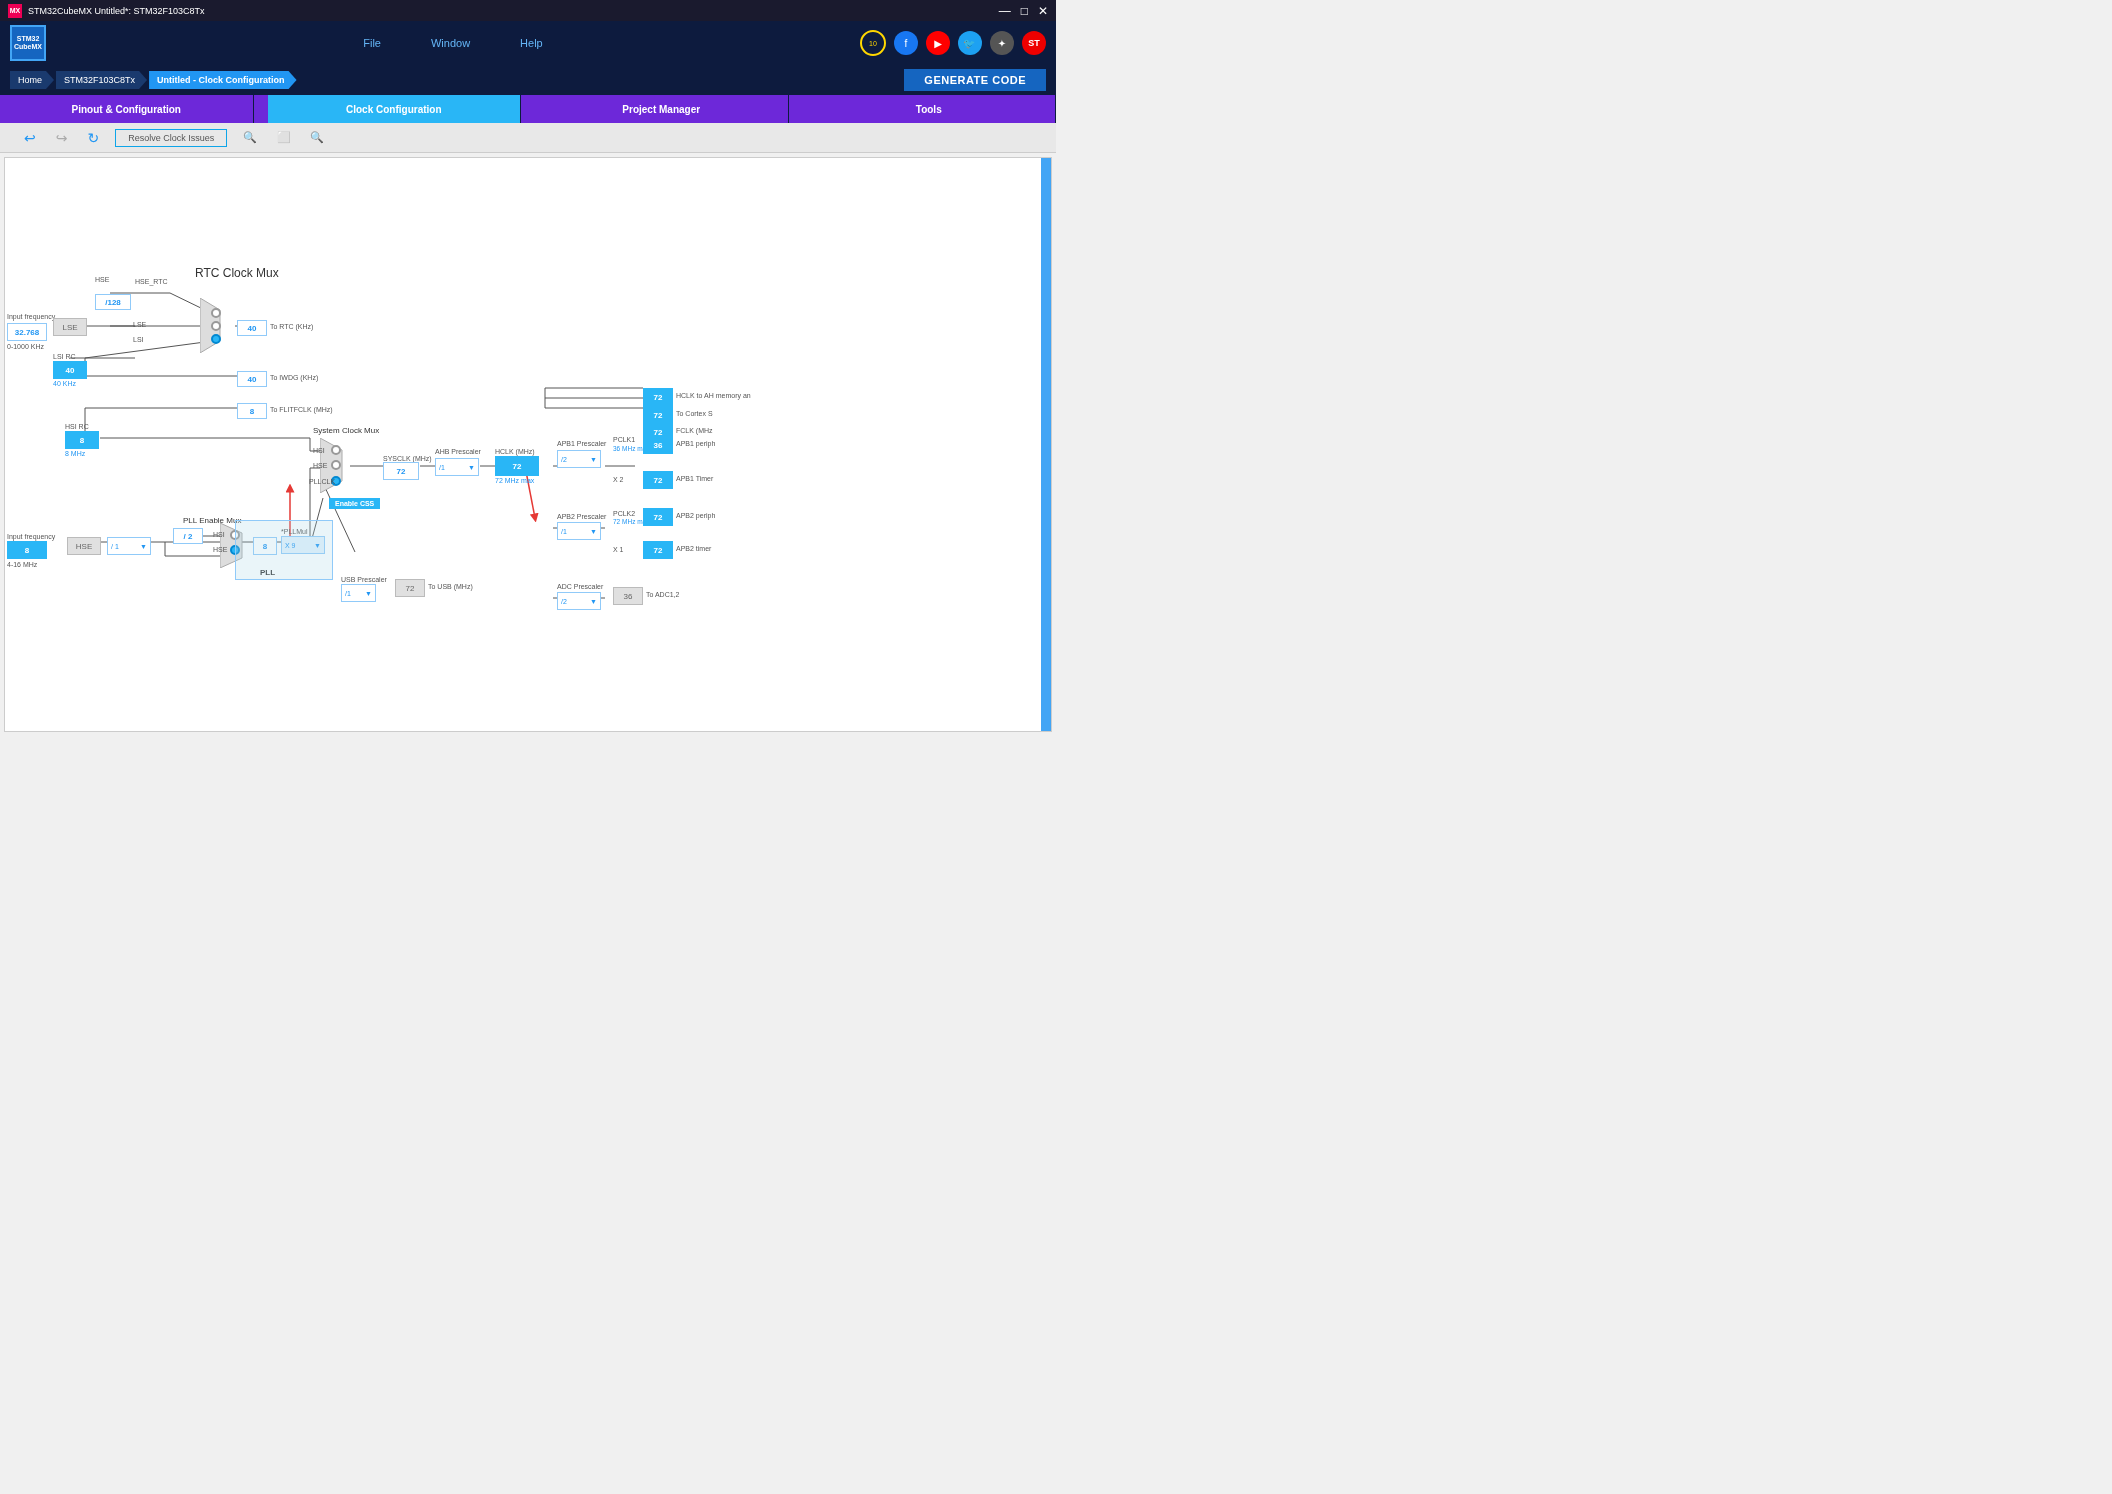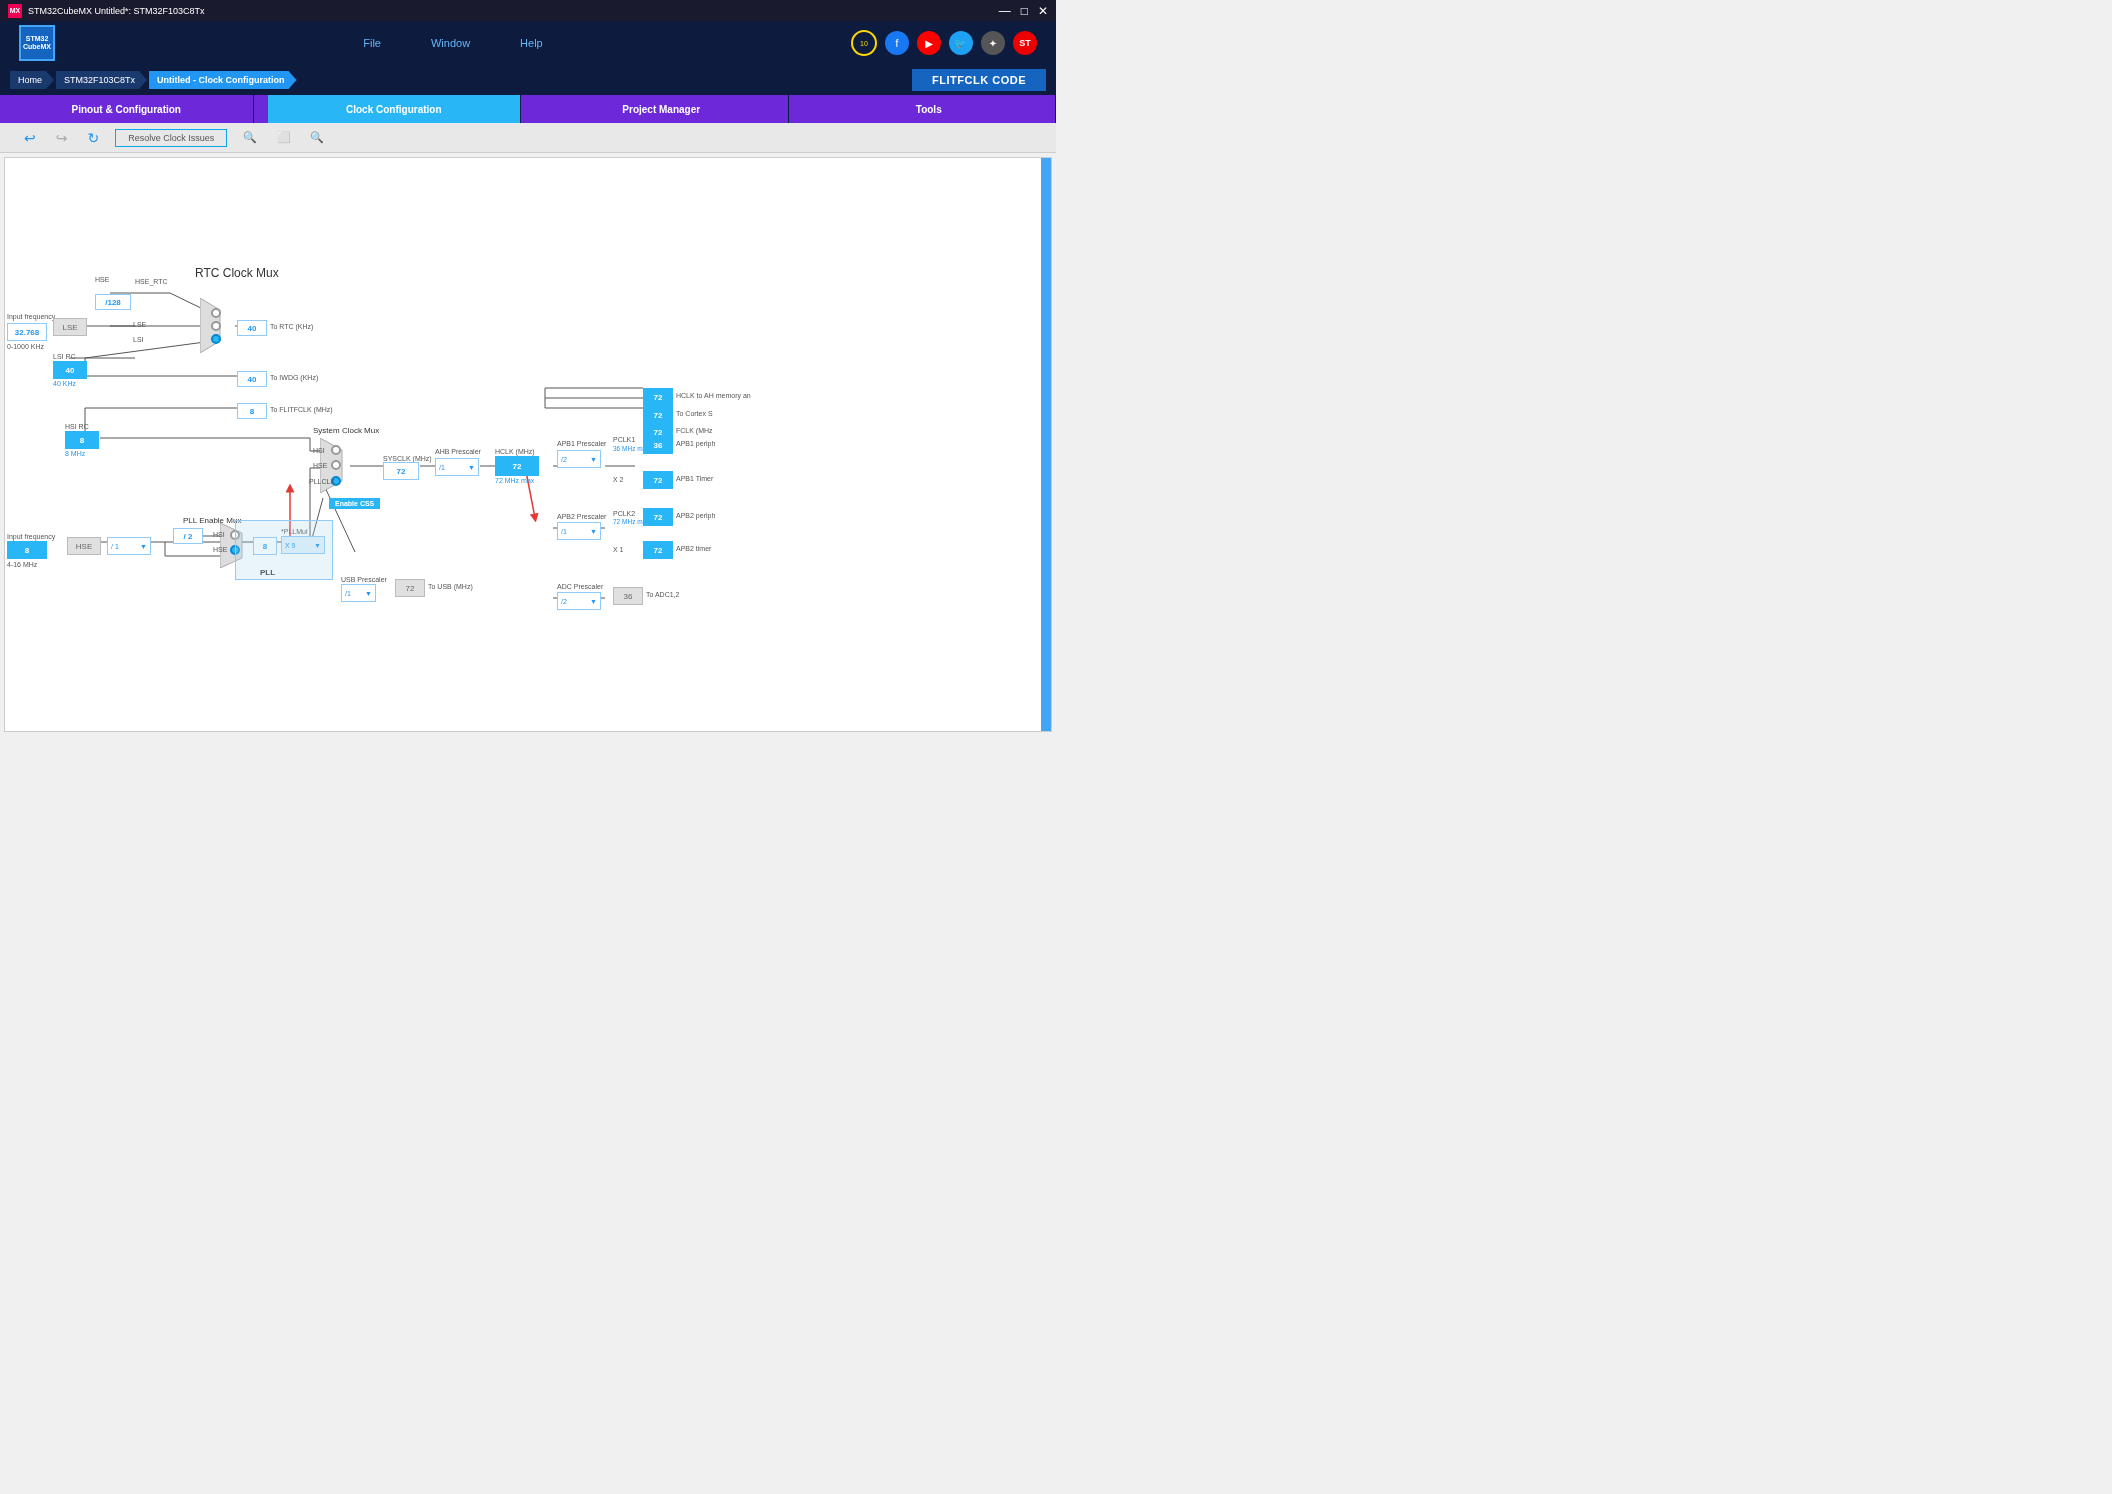--- a/index.html
+++ b/index.html
@@ -17,21 +17,21 @@
     }
     .title-bar-left { display: flex; align-items: center; gap: 6px; font-size: 9px; }
     .title-bar-icon { width: 14px; height: 14px; background: #e05; display: flex; align-items: center; justify-content: center; color: white; font-size: 7px; font-weight: bold; }
     .title-bar-controls { display: flex; gap: 10px; font-size: 12px; cursor: pointer; }
 
     
     .menu-bar {
       background: #0d1b3e;
       display: flex;
       align-items: center;
-      padding: 4px 19px;
+      padding: 4px 10px;
       height: 44px;
       gap: 40px;
     }
     .logo-area { display: flex; align-items: center; gap: 4px; }
     .logo-box { width: 36px; height: 36px; background: #1565c0; border: 2px solid #42a5f5; display: flex; align-items: center; justify-content: center; }
     .logo-text { color: white; font-size: 7px; font-weight: bold; line-height: 1.1; text-align: center; }
     .menu-items { display: flex; gap: 50px; flex: 1; justify-content: center; }
     .menu-item { color: #64b5f6; font-size: 11px; cursor: pointer; }
     .social-icons { display: flex; align-items: center; gap: 8px; }
     .social-icon { width: 24px; height: 24px; border-radius: 50%; display: flex; align-items: center; justify-content: center; font-size: 10px; cursor: pointer; }
@@ -272,21 +272,21 @@
     <div class="social-icon tw-icon">🐦</div>
     <div class="social-icon" style="background:#555;color:white;">✦</div>
     <div class="social-icon" style="background:#e00;color:white;font-weight:bold;font-size:9px;">ST</div>
   </div>
 </div>
 
 <div class="breadcrumb-bar">
   <div class="breadcrumb-item home">Home</div>
   <div class="breadcrumb-item">STM32F103C8Tx</div>
   <div class="breadcrumb-item active">Untitled - Clock Configuration</div>
-  <button class="generate-btn">FLITFCLK CODE</button>
+  <button class="generate-btn">GENERATE CODE</button>
 </div>
 
 <div class="tab-bar">
   <div class="tab">
     <span>Pinout &amp; Configuration</span>
   </div>
   <div class="tab active">
     <span>Clock Configuration</span>
   </div>
   <div class="tab">

